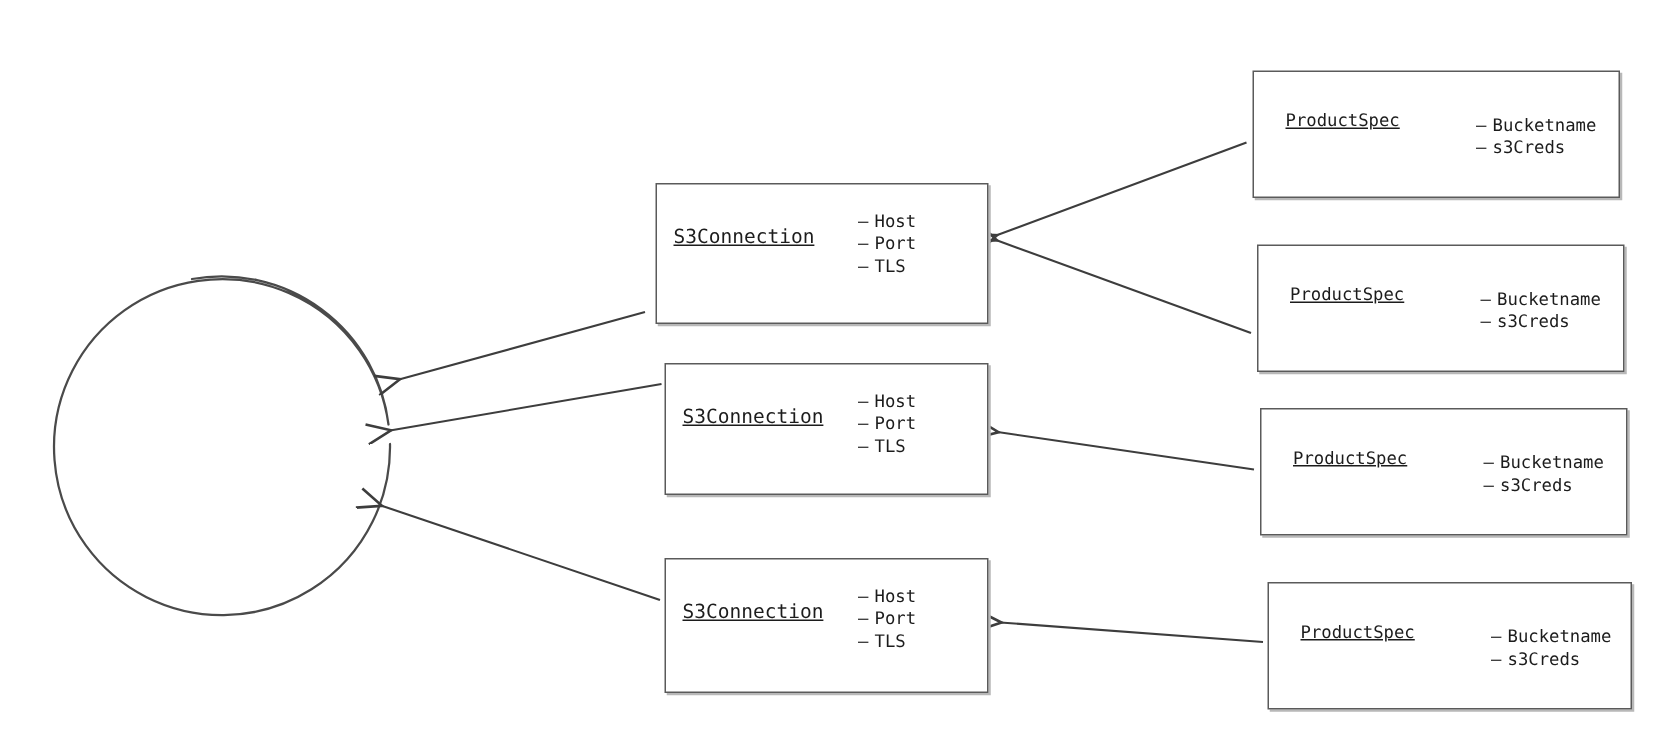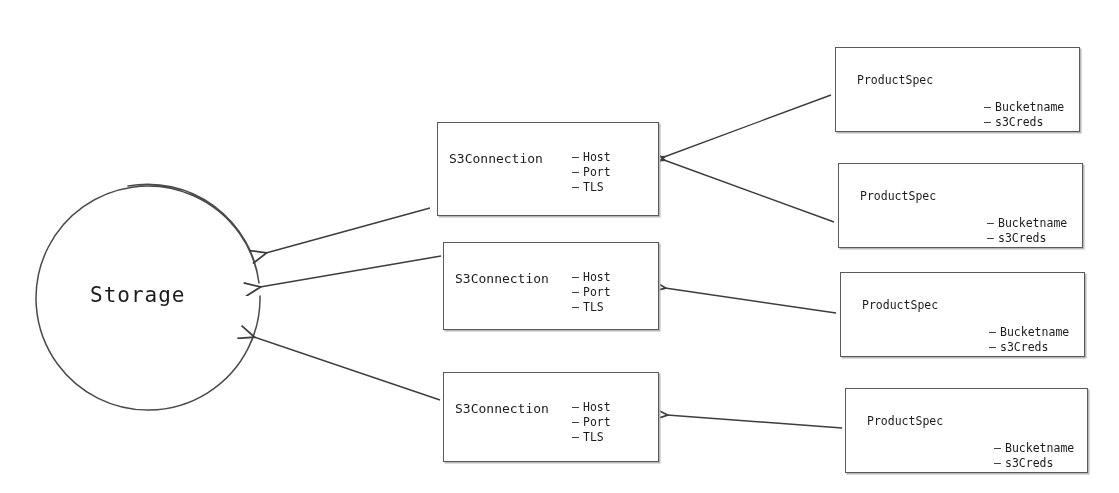--- a/index.html
+++ b/index.html
@@ -31,38 +31,39 @@
     border: 1.4px solid #5a5a5a;
     box-shadow: 1.5px 1.5px 0 0 #b8b8b8;
     box-sizing: border-box;
   }
   .node-title {
     position: absolute;
     color: #1c1c1c;
     font-size: 13px;
     letter-spacing: 0px;
     white-space: nowrap;
+    text-decoration: underline;
   }
   .node-attrs {
     position: absolute;
     color: #1c1c1c;
     font-size: 11.5px;
     line-height: 15px;
     white-space: nowrap;
   }
   .attr-row { display: block; }
   .attr-dash { display: inline-block; width: 11px; }
 
   
   .s3conn .node-title { left: 11px; top: 28px; }
-  .s3conn .node-attrs { left: 134px; top: 27px; }
+  .s3conn .node-attrs { left: 134px; top: 17px; }
 
   
   .pspec .node-title { left: 21px; top: 25px; font-size: 11.5px; }
-  .pspec .node-attrs { left: 148px; top: 28px; margin-top: 24px; }
+  .pspec .node-attrs { left: 148px; top: 28px; }
   .storage-label {
     position: absolute;
     color: #1c1c1c;
     font-size: 21px;
     letter-spacing: 1px;
     white-space: nowrap;
   }
 </style>
 </head>
 <body>
@@ -87,21 +88,20 @@
       <path d="M 430,208 L 266,253"></path>
       <path d="M 441,256 L 260,287"></path>
       <path d="M 440,400 L 254,337"></path>
       <path d="M 831,95 L 664,157"></path>
       <path d="M 834,222 L 664,160"></path>
       <path d="M 836,313 L 665,288"></path>
       <path d="M 842,428 L 667,415"></path>
     </g>
   </svg>
 
-  <div class="storage-label" style="left:90px; top:283px;">Storage</div>
 
   <div class="node-box s3conn" style="left:437px; top:122px; width:222px; height:94px;">
     <div class="node-title">S3Connection</div>
     <div class="node-attrs">
       <span class="attr-row"><span class="attr-dash">–</span><span>Host</span></span>
       <span class="attr-row"><span class="attr-dash">–</span><span>Port</span></span>
       <span class="attr-row"><span class="attr-dash">–</span><span>TLS</span></span>
     </div>
   </div>
 

